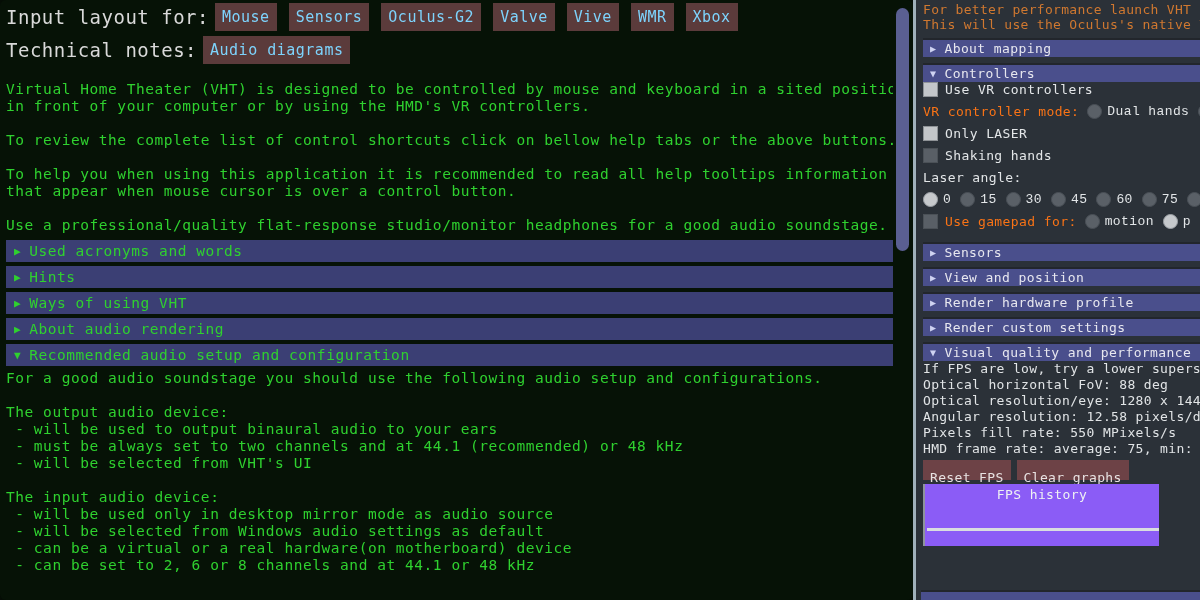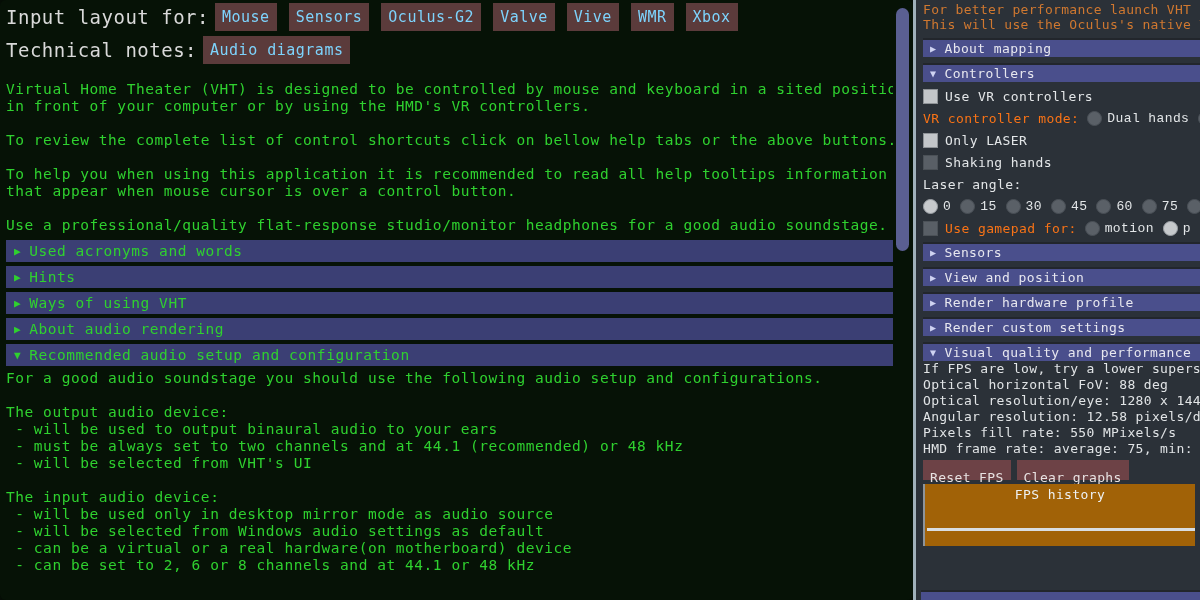--- a/index.html
+++ b/index.html
@@ -125,21 +125,21 @@
     font-size: 13px;
     letter-spacing: 0.4px;
     padding-left: 7px;
     white-space: nowrap;
     border-top: 2px solid #22262c;
   }
   .sec .tri2 {
     color: #cfd3f2; font-size: 10px; margin-right: 8px; line-height: 1;
   }
   .row {
-    display: flex; align-items: flex-end;
+    display: flex; align-items: flex-start;
     height: 22px;
     padding-left: 5px;
     color: #e3e6e8;
     font-size: 13px;
     letter-spacing: 0.4px;
     white-space: nowrap;
   }
   .cbox {
     width: 15px; height: 15px;
     background: #c3c6c9;
@@ -168,22 +168,22 @@
   .btnrow { display: flex; padding-left: 5px; margin-top: 3px; gap: 6px; }
   .rbtn {
     background: #6d4246; color: #e8e2e2;
     font-size: 13px; height: 20px; line-height: 20px;
     padding: 8px 7px; border: 0; font-family: inherit;
     letter-spacing: 0.35px;
   }
   #fps-graph {
     position: relative;
     margin: 4px 0 0 5px;
-    width: 272px; height: 62px;
-    background: #a16207;
+    width: 236px; height: 62px;
+    background: #8b5cf6;
     border-left: 2px solid #8e949a;
   }
   #fps-graph .glabel {
     position: absolute; left: 0; right: 0; top: 3px;
     text-align: center;
     color: #eef1f3; font-size: 13px; letter-spacing: 0.4px;
   }
   #fps-line {
     position: absolute; left: 2px; right: 0; bottom: 15px;
     height: 3px; background: #d9dde0;

